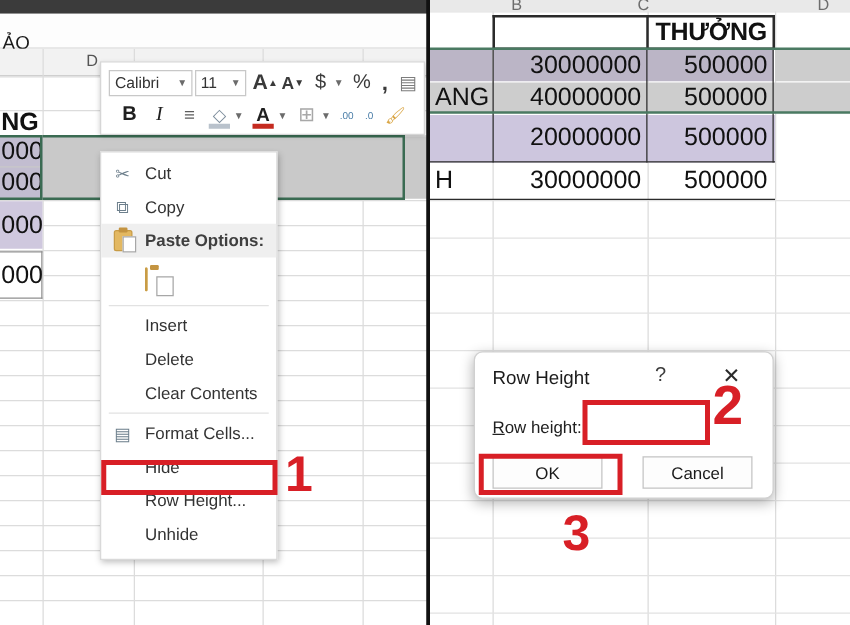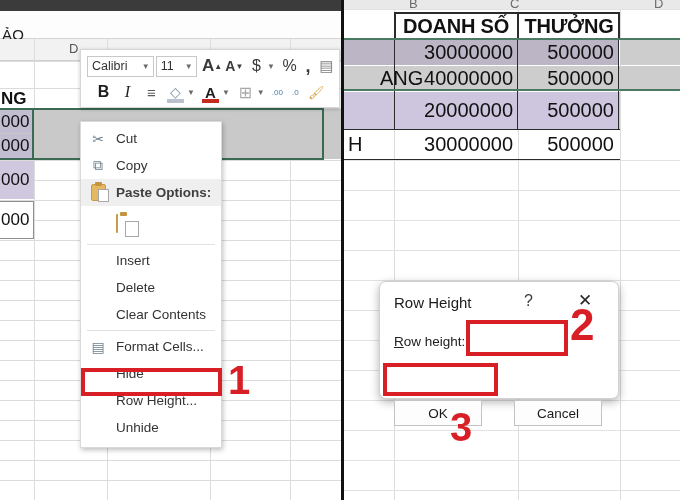--- a/index.html
+++ b/index.html
@@ -43,21 +43,21 @@
     position: absolute; left: 0; top: 0; width: 342px; height: 22px;
     background: #f2f2f2; border-bottom: 1px solid #cfcfcf;
   }
   .lhdr-letter {
     position: absolute; top: 2px; font-size: 13px; color: #555;
   }
 
   .lcell {
     position: absolute;
     display: flex; align-items: center;
-    font-size: 17px; color: #111; white-space: nowrap;
+    font-size: 20px; color: #111; white-space: nowrap;
     padding-left: 1px;
   }
   .lcell.bold { font-weight: bold; }
   .lcell.sel-dark { background: #c2bdd0; }
   .lcell.sel-light { background: #cfc8de; }
   .lcell.plain { background: #ffffff; }
   .band-sel {
     position:absolute; background:#c9c9c9;
   }
   .sel-outline {
@@ -188,21 +188,21 @@
   .dlg-input {
     position: absolute; left: 96px; top: 46px; width: 130px; height: 23px;
     border: 1px solid #b9b9b9; background: #fff;
     font-size: 13.5px; color: #1a1a1a;
     display: flex; align-items: center; padding-left: 6px;
   }
   .dlg-btn {
     position: absolute; top: 83px; width: 88px; height: 26px;
     border: 1px solid #c3c3c3; background: #fdfdfd;
     font-size: 13.5px; color: #1a1a1a;
-    display: flex; align-items: center; justify-content: center; margin-top: 35px;
+    display: flex; align-items: center; justify-content: center;
   }
   .dlg-ok { left: 14px; }
   .dlg-cancel { left: 134px; }
 
   
   .redbox {
     position: absolute; border: 4px solid #d81f26; background: transparent;
   }
   .rednum {
     position: absolute; color: #d81f26; font-weight: bold;
@@ -306,27 +306,26 @@
 
     <div class="r-thick-line" style="left:50px;top:40px;width:1px;height:90px;"></div>
     <div class="r-thick-line" style="left:173px;top:40px;width:1px;height:90px;"></div>
     <div class="r-thick-line" style="left:274px;top:40px;width:1px;height:90px;"></div>
     <div class="r-thick-line" style="left:0;top:129px;width:276px;height:1px;"></div>
     <div class="r-thick-line" style="left:0;top:159px;width:276px;height:1px;"></div>
 
     <div class="r-green-line" style="left:0;top:38px;width:336px;"></div>
     <div class="r-green-line" style="left:0;top:89px;width:336px;"></div>
 
-    <div class="rcell bold" style="left:52px;top:14px;width:120px;height:24px;justify-content:center;">DOANH SỐ</div>
     <div class="rcell bold" style="left:176px;top:14px;width:98px;height:24px;justify-content:center;">THƯỞNG</div>
 
     <div class="rcell rt" style="left:51px;top:40px;width:121px;height:25px;">30000000</div>
     <div class="rcell rt" style="left:176px;top:40px;width:97px;height:25px;">500000</div>
 
-    <div class="rcell lt" style="left:2px;top:66px;width:47px;height:24px;margin-left:32px;">ANG</div>
+    <div class="rcell lt" style="left:2px;top:66px;width:47px;height:24px;">ANG</div>
     <div class="rcell rt" style="left:51px;top:66px;width:121px;height:24px;">40000000</div>
     <div class="rcell rt" style="left:176px;top:66px;width:97px;height:24px;">500000</div>
 
     <div class="rcell lt" style="left:2px;top:92px;width:47px;height:37px;"></div>
     <div class="rcell rt" style="left:51px;top:92px;width:121px;height:37px;">20000000</div>
     <div class="rcell rt" style="left:176px;top:92px;width:97px;height:37px;">500000</div>
 
     <div class="rcell lt" style="left:2px;top:130px;width:47px;height:29px;">H</div>
     <div class="rcell rt" style="left:51px;top:130px;width:121px;height:29px;">30000000</div>
     <div class="rcell rt" style="left:176px;top:130px;width:97px;height:29px;">500000</div>

